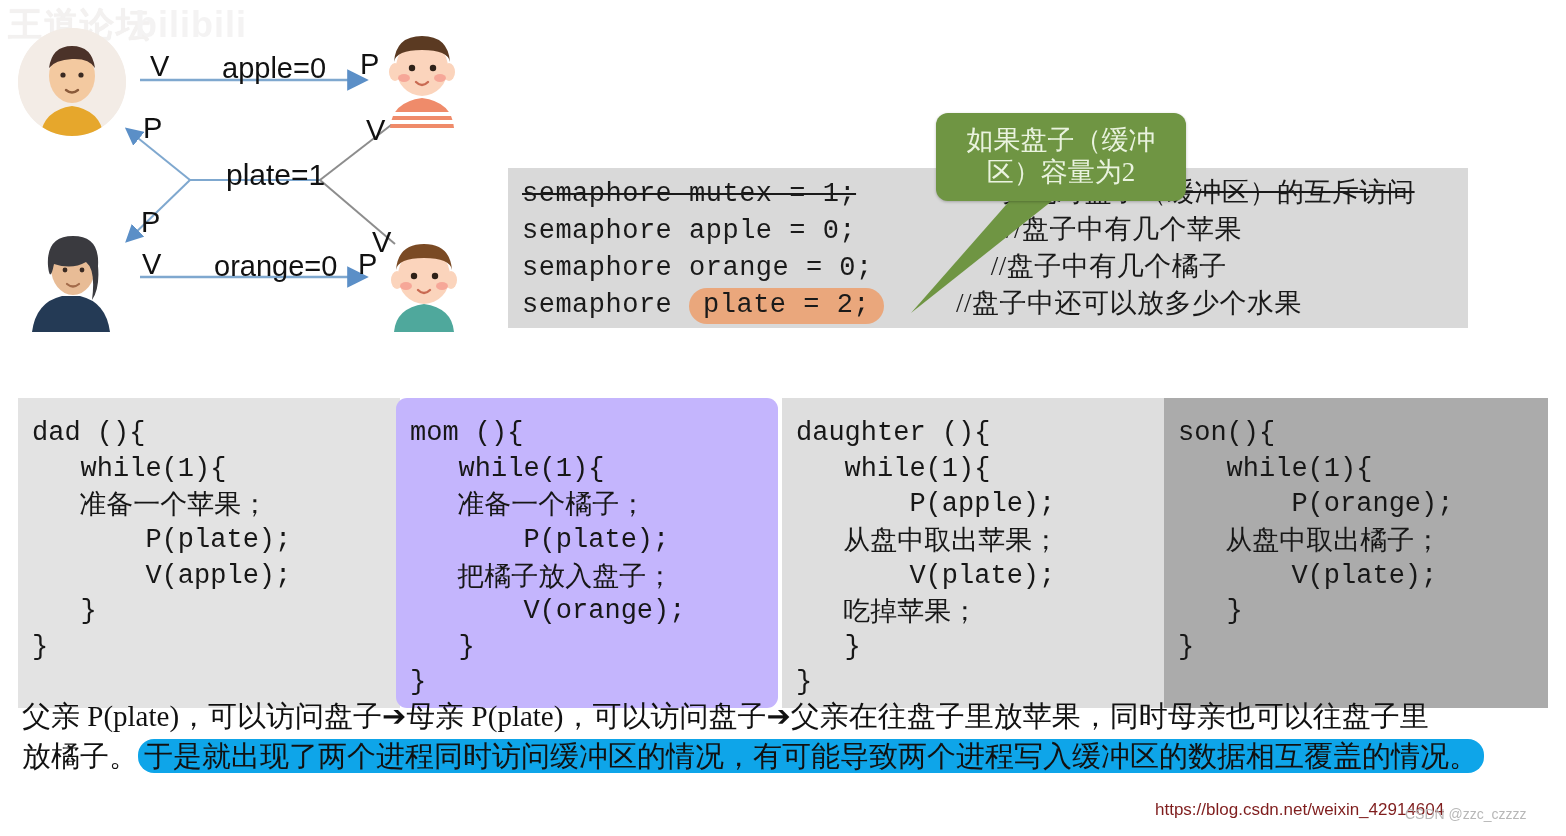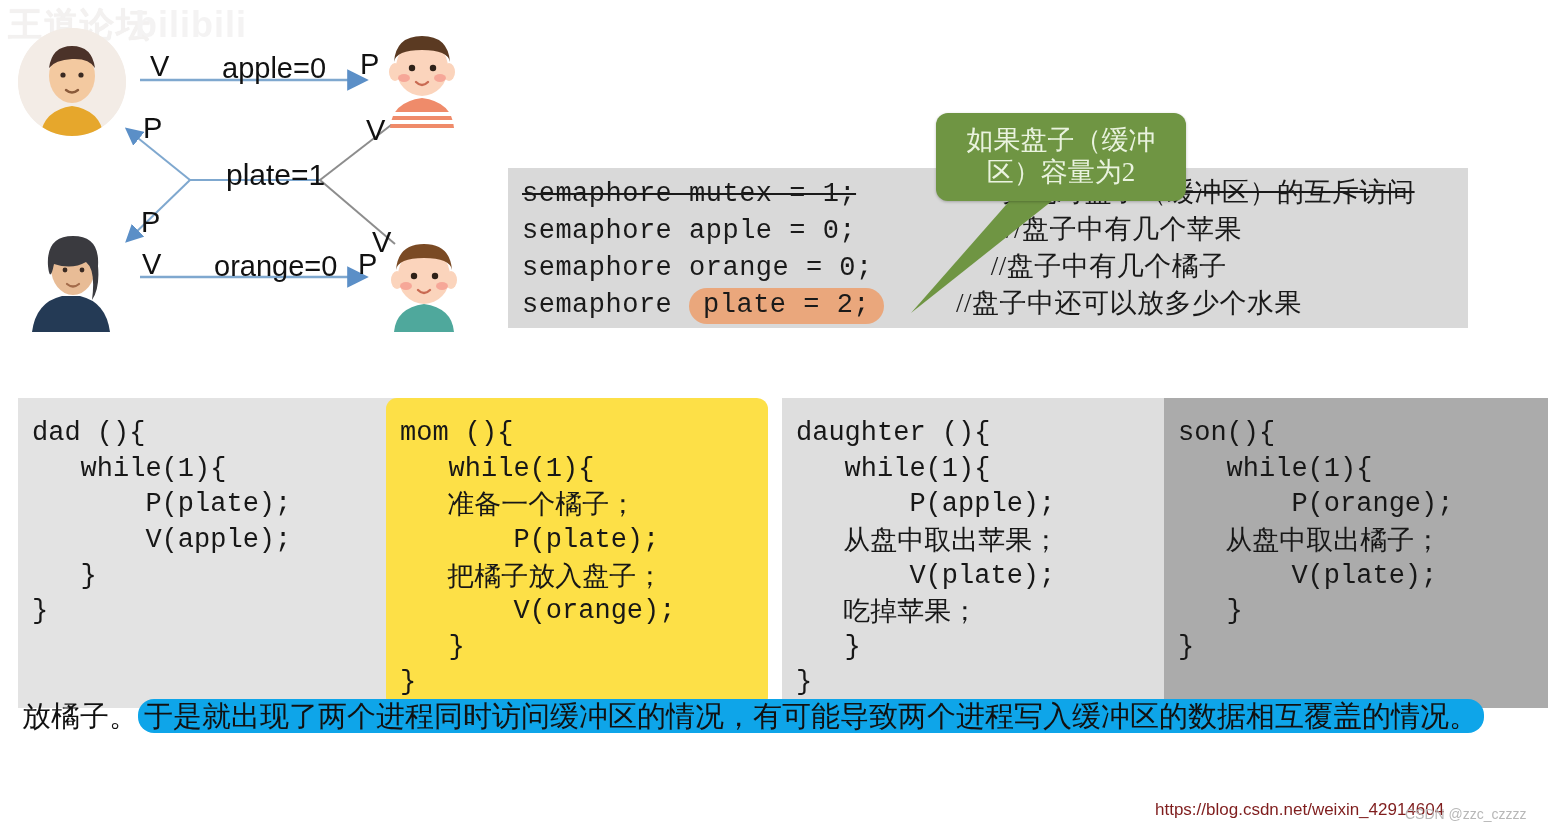--- a/index.html
+++ b/index.html
@@ -66,21 +66,21 @@
     text-align:center;color:#eaf3df;font-size:27px;line-height:1.18;
     font-family:"Liberation Serif","DejaVu Serif",serif;
     padding:8px 8px;box-sizing:border-box;z-index:5;
   }
   .callout-tail{position:absolute;left:905px;top:195px;z-index:4;}
 
   
   .cols{position:absolute;left:18px;top:370px;width:1290px;height:310px;margin-top:28px;}
   .col{position:absolute;top:0;height:310px;box-sizing:border-box;padding:18px 0 0 14px;}
   .col-a{left:0px;width:382px;background:#e3e3e3;}
-  .col-b{left:368px;width:382px;background:#fde047;border-radius:11px;}
+  .col-b{left:378px;width:382px;background:#c4b5fd;border-radius:11px;}
   .col-c{left:764px;width:382px;background:#dedede;}
   .col-d{left:1146px;width:384px;background:#ababab;}
   .code-line{
     white-space:pre;font-size:27px;color:#171717;line-height:1.32;
     font-family:"Liberation Mono","DejaVu Sans Mono",monospace;
   }
   .code-line.cn{font-family:"Liberation Serif","DejaVu Serif",serif;}
 
   
   .para{
@@ -214,20 +214,21 @@
 
   <div class="callout">
     <span>如果盘子（缓冲区）容量为2</span>
   </div>
 
   <div class="cols">
 
     <div class="col col-a">
       <div class="code-line">dad (){</div>
       <div class="code-line">   while(1){</div>
+      <div class="code-line cn">       准备一个苹果；</div>
       <div class="code-line">       P(plate);</div>
       <div class="code-line">       V(apple);</div>
       <div class="code-line">   }</div>
       <div class="code-line">}</div>
     </div>
 
     <div class="col col-b">
       <div class="code-line">mom (){</div>
       <div class="code-line">   while(1){</div>
       <div class="code-line cn">       准备一个橘子；</div>
@@ -254,16 +255,17 @@
       <div class="code-line">   while(1){</div>
       <div class="code-line">       P(orange);</div>
       <div class="code-line cn">       从盘中取出橘子；</div>
       <div class="code-line">       V(plate);</div>
       <div class="code-line">   }</div>
       <div class="code-line">}</div>
     </div>
   </div>
 
   <div class="para">
+    <div class="pline">父亲 P(plate)，可以访问盘子➔母亲 P(plate)，可以访问盘子➔父亲在往盘子里放苹果，同时母亲也可以往盘子里</div>
     <div class="pline"><span>放橘子。</span><span class="hl">于是就出现了两个进程同时访问缓冲区的情况，有可能导致两个进程写入缓冲区的数据相互覆盖的情况。</span></div>
   </div>
 
 </div>
 
 </body></html>

